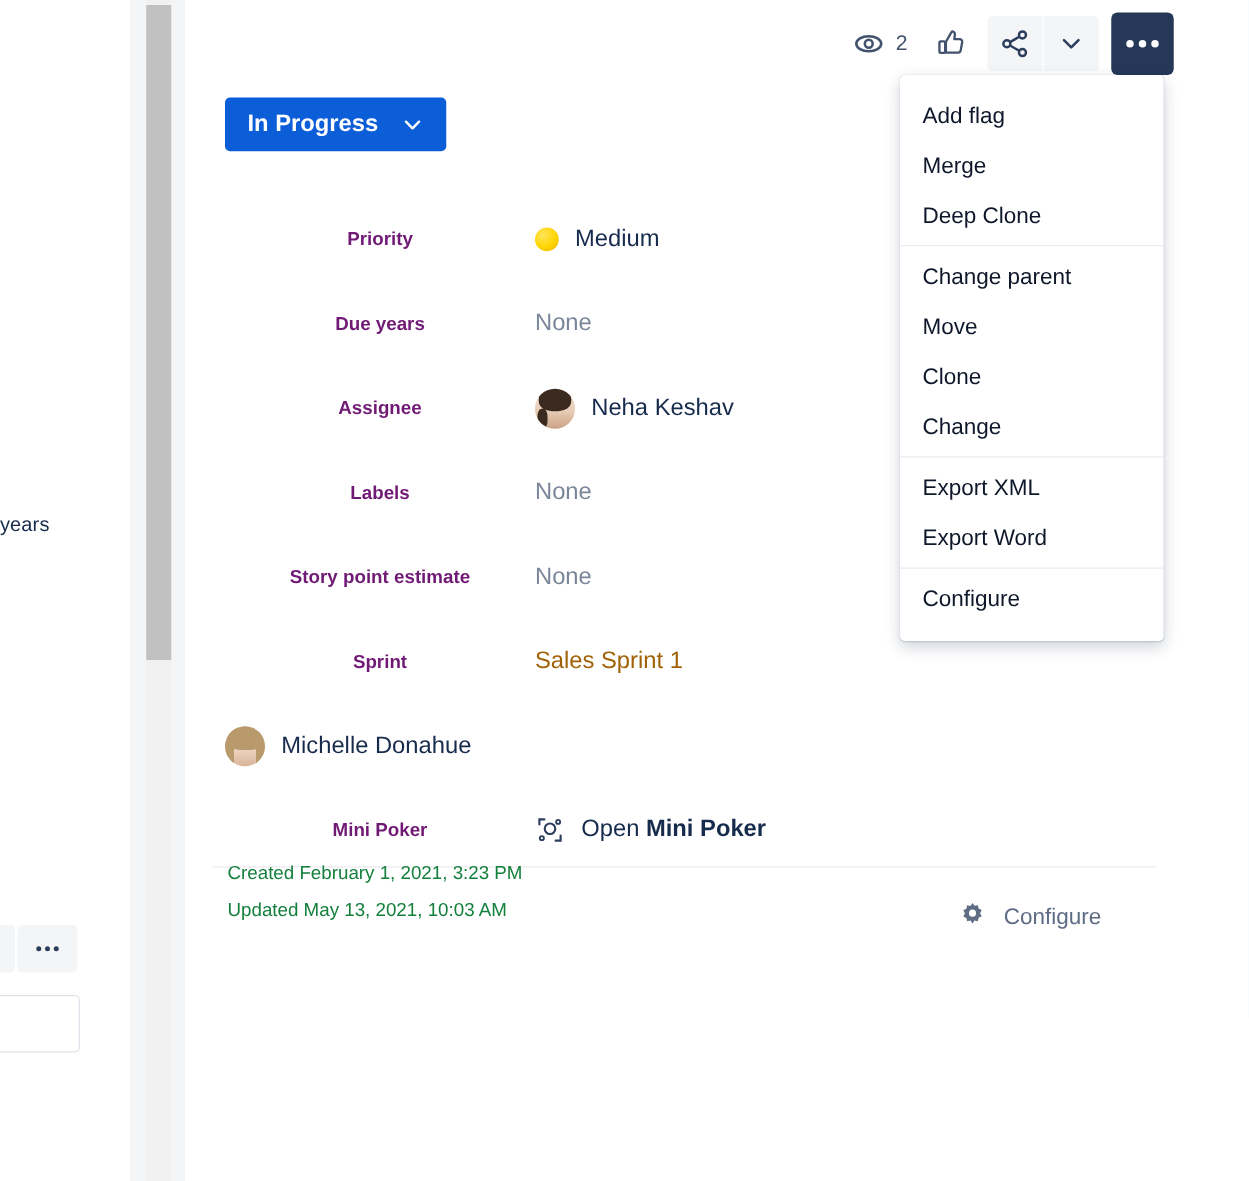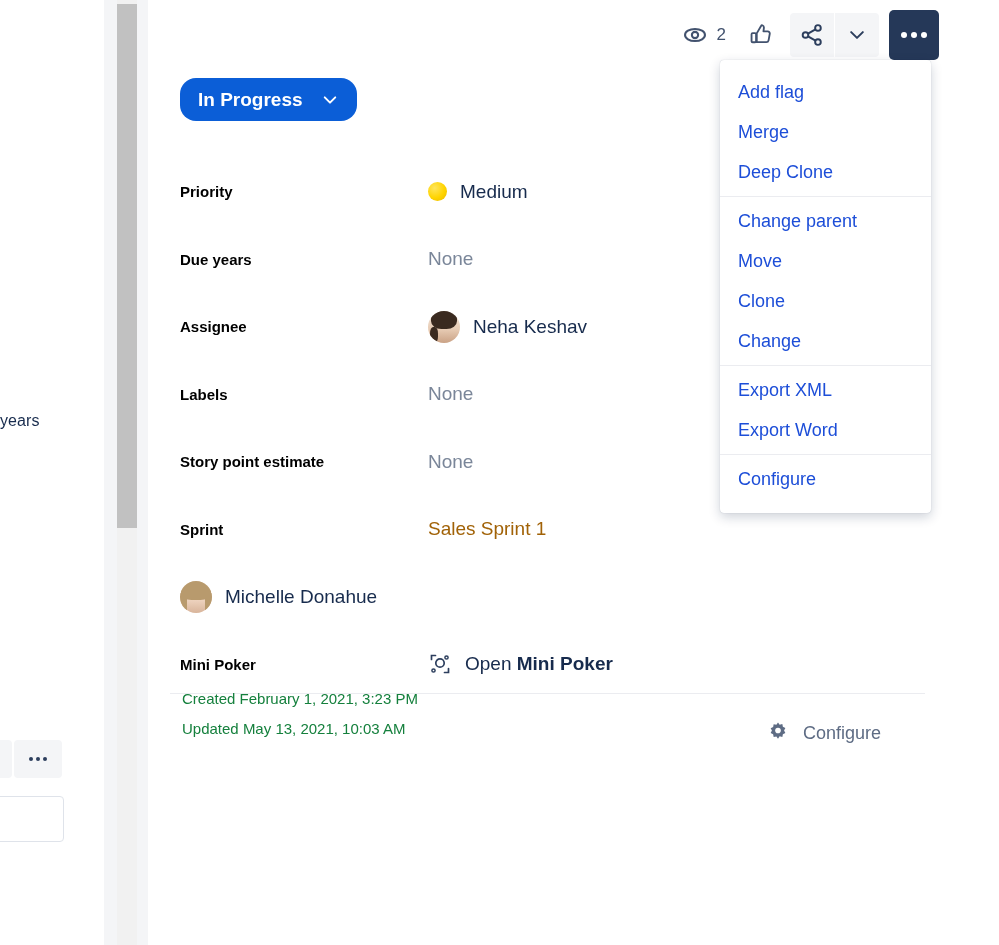--- a/index.html
+++ b/index.html
@@ -42,32 +42,32 @@
   .more-btn { width:50px; height:50px; background:#253858; border-radius:5px; display:flex;
               align-items:center; justify-content:center; margin-left:10px; cursor:pointer; border:none; }
   .more-btn .d { width:6px; height:6px; border-radius:50%; background:#fff; display:block; }
   .more-btn .wrap { display:flex; gap:4px; }
 
   
   .menu { position:absolute; left:720px; top:60px; width:211px; background:#fff; border-radius:4px;
           box-shadow: 0 4px 12px rgba(9,30,66,.20), 0 0 1px rgba(9,30,66,.25); padding:8px 0 10px 0; }
   .menu-sec { padding:4px 0; }
   .menu-sec + .menu-sec { border-top:1px solid #ebecf0; }
-  .menu-item { font-size:18px; color:#1d4ed8; padding:9px 0 9px 18px; cursor:pointer; line-height:22px; }
+  .menu-item { font-size:18px; color:#0f172a; padding:9px 0 9px 18px; cursor:pointer; line-height:22px; }
 
   
   .status-btn { position:absolute; left:180px; top:78px; height:43px; background:#0b5ed7; border:none;
-                border-radius:16px; color:#fff; font-size:19px; font-weight:bold; display:flex;
+                border-radius:4px; color:#fff; font-size:19px; font-weight:bold; display:flex;
                 align-items:center; gap:18px; padding:0 18px; cursor:pointer;
                 font-family:"Liberation Sans", sans-serif; }
 
   
   .fields { position:absolute; left:180px; top:158px; width:700px; }
   .row { display:flex; align-items:center; height:67.5px; }
-  .flabel { width:248px; font-size:15px; font-weight:bold; color:#000000; flex:none; }
+  .flabel { width:248px; font-size:15px; font-weight:bold; color:#701a75; flex:none;text-align:center; }
   .fval { font-size:19px; color:#172b4d; display:flex; align-items:center; gap:13px; }
   .fval.none { color:#7a8699; font-weight:normal; }
   .fval.link { color:#a16207; }
   .fval.link span { cursor:pointer; }
   .prio-dot { width:19px; height:19px; border-radius:50%;
               background: radial-gradient(circle at 35% 32%, #ffe55c 0%, #ffd400 55%, #e8b800 100%); display:block; }
 
   .avatar { width:32px; height:32px; border-radius:50%; overflow:hidden; display:block; flex:none; position:relative; }
   .avatar.a1 { background: linear-gradient(180deg,#f2e4d8 0%,#e8cdb6 55%,#caa285 100%); }
   .avatar.a1::before { content:""; position:absolute; left:3px; top:-2px; width:26px; height:20px;

